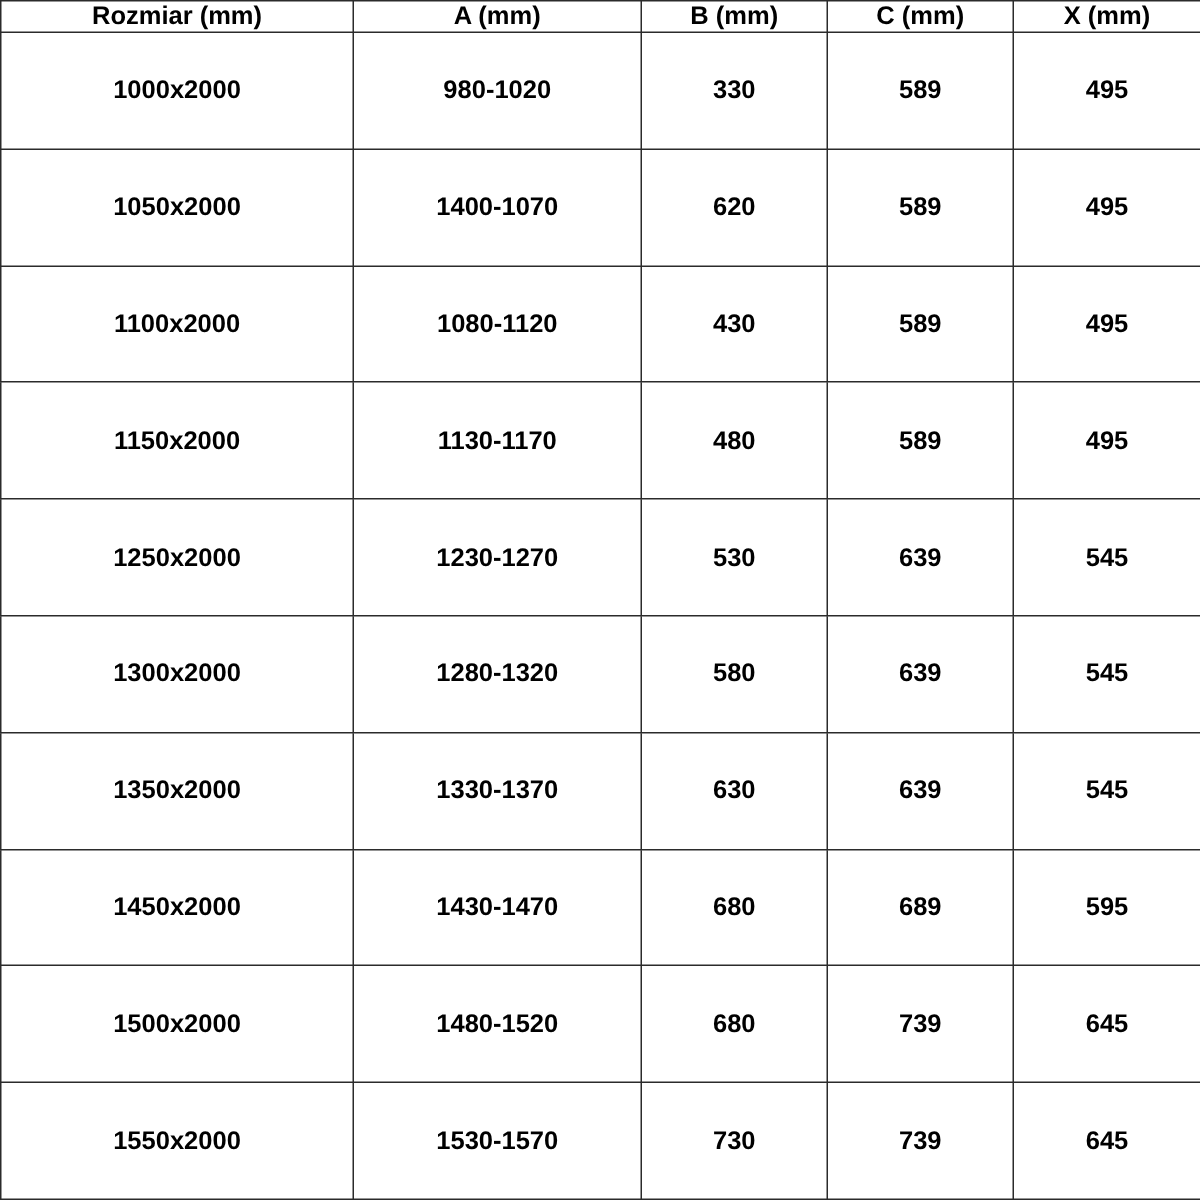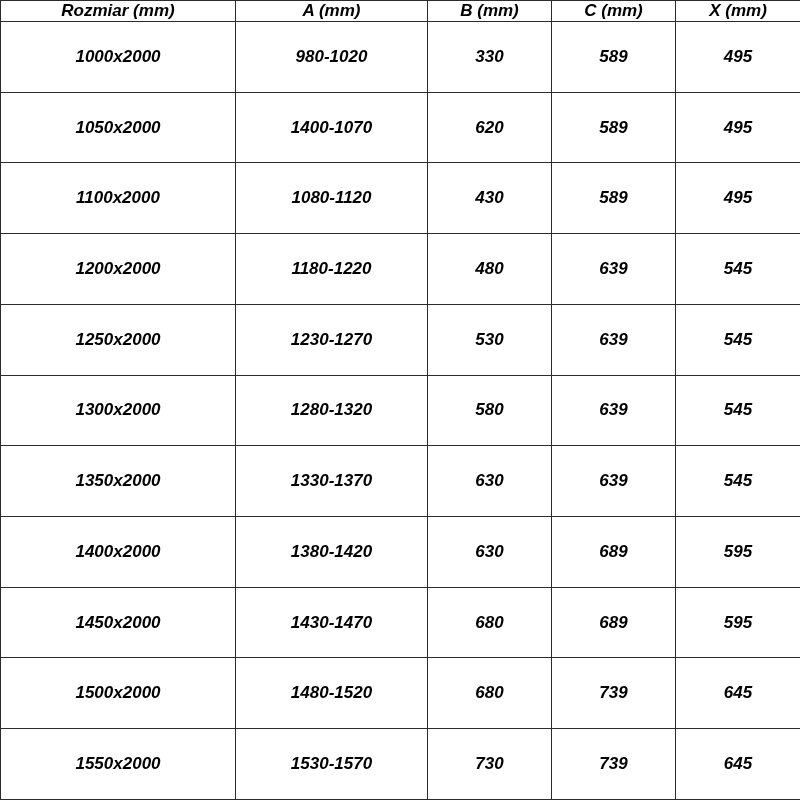--- a/index.html
+++ b/index.html
@@ -17,21 +17,20 @@
     width: 800px;
     height: 800px;
     box-sizing: border-box;
     display: block;
   }
   table.size-table {
     border-collapse: collapse;
     width: 800px;
     height: 800px;
     table-layout: fixed;
-    font-style: italic;
   }
   table.size-table th,
   table.size-table td {
     border: 1px solid #2b2b2b;
     text-align: center;
     vertical-align: middle;
     font-weight: bold;
     font-size: 17px;
     color: #000000;
     padding: 0 2px;
@@ -90,25 +89,25 @@
         <td>495</td>
       </tr>
       <tr>
         <td>1100x2000</td>
         <td>1080-1120</td>
         <td>430</td>
         <td>589</td>
         <td>495</td>
       </tr>
       <tr>
-        <td>1200x2000</td>
-        <td>1180-1220</td>
+        <td>1150x2000</td>
+        <td>1130-1170</td>
         <td>480</td>
-        <td>639</td>
-        <td>545</td>
+        <td>589</td>
+        <td>495</td>
       </tr>
       <tr>
         <td>1250x2000</td>
         <td>1230-1270</td>
         <td>530</td>
         <td>639</td>
         <td>545</td>
       </tr>
       <tr>
         <td>1300x2000</td>
@@ -116,27 +115,20 @@
         <td>580</td>
         <td>639</td>
         <td>545</td>
       </tr>
       <tr>
         <td>1350x2000</td>
         <td>1330-1370</td>
         <td>630</td>
         <td>639</td>
         <td>545</td>
-      </tr>
-      <tr>
-        <td>1400x2000</td>
-        <td>1380-1420</td>
-        <td>630</td>
-        <td>689</td>
-        <td>595</td>
       </tr>
       <tr>
         <td>1450x2000</td>
         <td>1430-1470</td>
         <td>680</td>
         <td>689</td>
         <td>595</td>
       </tr>
       <tr>
         <td>1500x2000</td>

